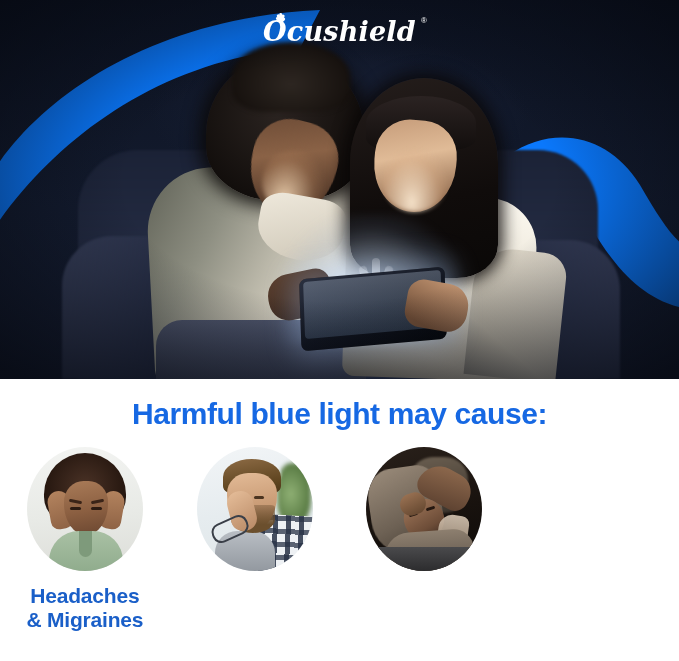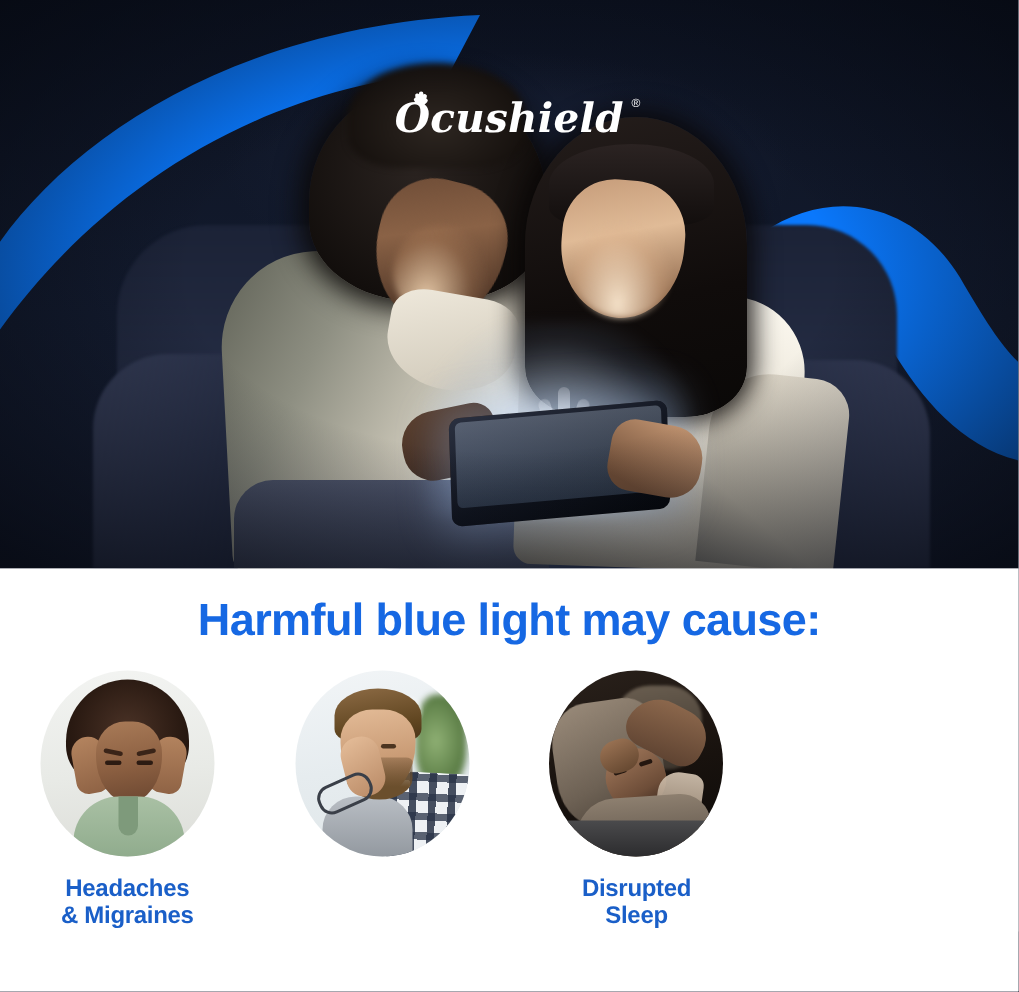--- a/index.html
+++ b/index.html
@@ -172,21 +172,21 @@
   .hero-vignette {
     position:absolute; inset:0;
     background:radial-gradient(ellipse 70% 70% at 50% 48%, rgba(0,0,0,0) 45%, rgba(5,8,16,.78) 100%);
   }
 
   
   .logo {
     position:absolute; left:0; top:18px; width:679px;
     text-align:center; z-index:6;
   }
-  .logo-wrap { display:inline-block; position:relative;margin-top:48px; }
+  .logo-wrap { display:inline-block; position:relative; }
   .logo-text {
     font-family:"DejaVu Serif", serif;
     font-style:italic; font-weight:700;
     font-size:27px; color:#ffffff; letter-spacing:.2px;
     line-height:1;
   }
   .logo-rays { position:absolute; left:3px; top:-9px; width:30px; height:13px; }
   .logo-ray {
     position:absolute; bottom:0; left:13px; width:2.5px; height:8px;
     background:#ffffff; border-radius:2px; transform-origin:50% 100%;
@@ -413,21 +413,21 @@
     border-radius:22px 18px 0 0;
   }
   .t4 .bokeh {
     position:absolute; right:8px; top:76px; width:12px; height:12px;
     background:radial-gradient(circle,#eaf2ff 0%, rgba(234,242,255,0) 72%);
     border-radius:50%;
   }
 
   .caption {
     margin-top:13px; text-align:center;
-    font-size:16px; font-weight:700; line-height:1.14;
+    font-size:21px; font-weight:700; line-height:1.14;
     color:#1a5fc8; letter-spacing:-.2px;
     white-space:pre-line;
   }
 </style>
 </head>
 <body>
 
 <div class="ad">
 
   <div class="hero">
@@ -535,20 +535,18 @@
           <span class="pillow"></span>
           <span class="arm"></span>
           <span class="face"></span>
           <span class="eye-l"></span>
           <span class="eye-r"></span>
           <span class="hand"></span>
           <span class="lace"></span>
           <span class="body"></span>
           <span class="sheet"></span>
         </div>
-        <div class="caption">Disrupted
-Sleep</div>
       </div>
 
 
     </div>
   </div>
 </div>
 
 </body></html>

